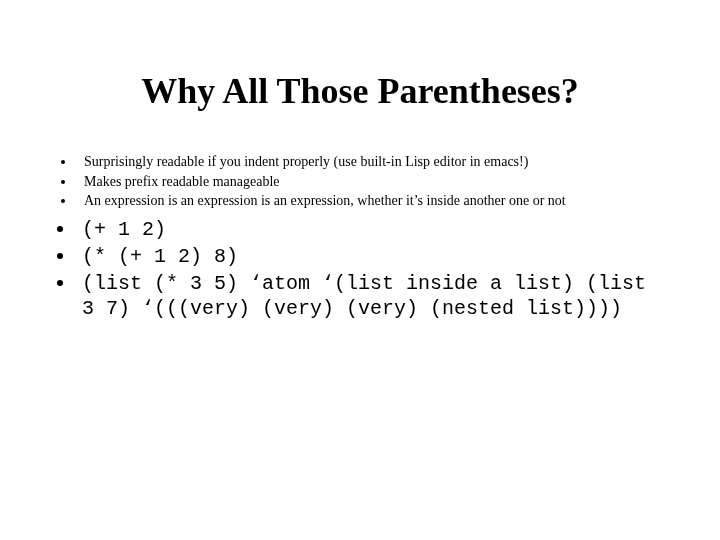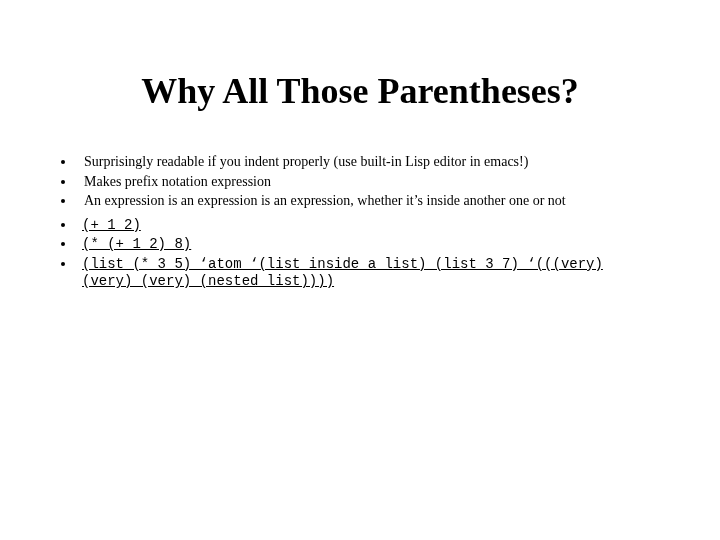--- a/index.html
+++ b/index.html
@@ -34,41 +34,40 @@
   }
   ul.body > li {
     margin-bottom: 2px;
     padding-left: 8px;
   }
   ul.code {
     margin: 6px 0 0 0;
     padding: 0 0 0 16px;
     list-style-type: disc;
     font-family: "Courier New", Courier, monospace;
-    font-size: 14px;
+    font-size: 20px;
     line-height: 1.25;
-    text-decoration: underline;
   }
   ul.code > li {
     margin-bottom: 1px;
     padding-left: 6px;
   }
   ul.code > li::marker {
     font-family: "Times New Roman", Times, serif;
   }
 </style>
 </head>
 <body>
 
 <div class="slide">
   <h1 class="title">Why All Those Parentheses?</h1>
 
   <ul class="body">
     <li>Surprisingly readable if you indent properly (use built-in Lisp editor in emacs!)</li>
-    <li>Makes prefix notation expression</li>
+    <li>Makes prefix readable manageable</li>
     <li>An expression is an expression is an expression, whether it’s inside another one or not</li>
   </ul>
 
   <ul class="code">
     <li>(+ 1 2)</li>
     <li>(* (+ 1 2) 8)</li>
     <li>(list (* 3 5) ‘atom ‘(list inside a list) (list 3 7) ‘(((very) (very) (very) (nested list))))</li>
   </ul>
 </div>
 

